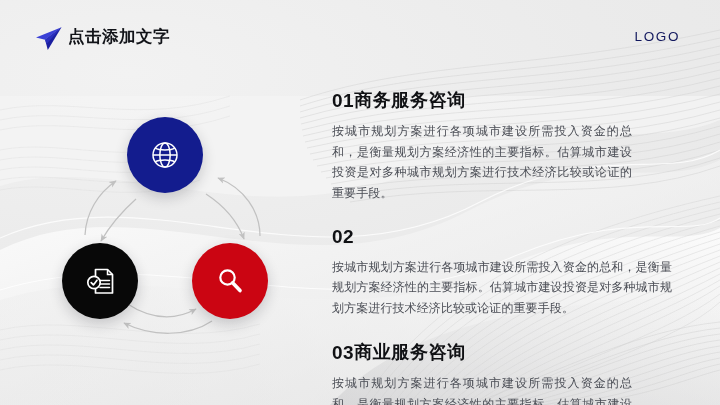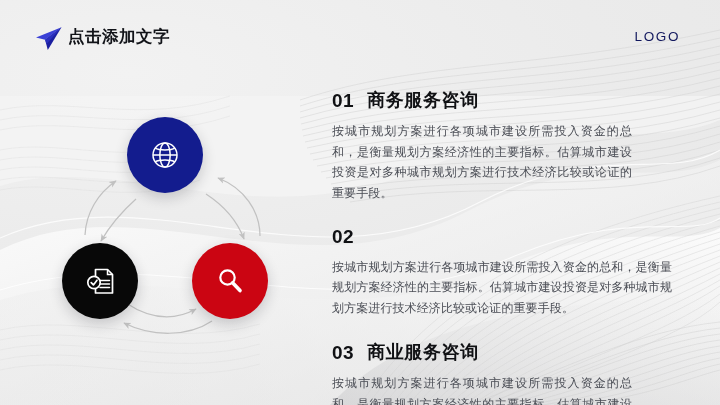--- a/index.html
+++ b/index.html
@@ -55,21 +55,21 @@
   .sec-head{
     display:flex;align-items:flex-end;
     margin:0 0 9px 0;white-space:nowrap;
   }
   .sec-num{
     font-size:19px;font-weight:bold;color:#101114;
     letter-spacing:.5px;font-family:"Liberation Sans","DejaVu Sans",sans-serif;
   }
   .sec-title{
     font-size:18px;font-weight:bold;color:#101114;
-    margin-left:13px;letter-spacing:.6px;
+    letter-spacing:.6px;
   }
   .sec-body{
     font-size:12px;line-height:1.72;color:#4a4d55;
     letter-spacing:.1px;text-align:justify;
     margin:0;
   }
   .w-narrow{width:300px;}
   .w-wide{width:340px;}
 </style>
 </head>

